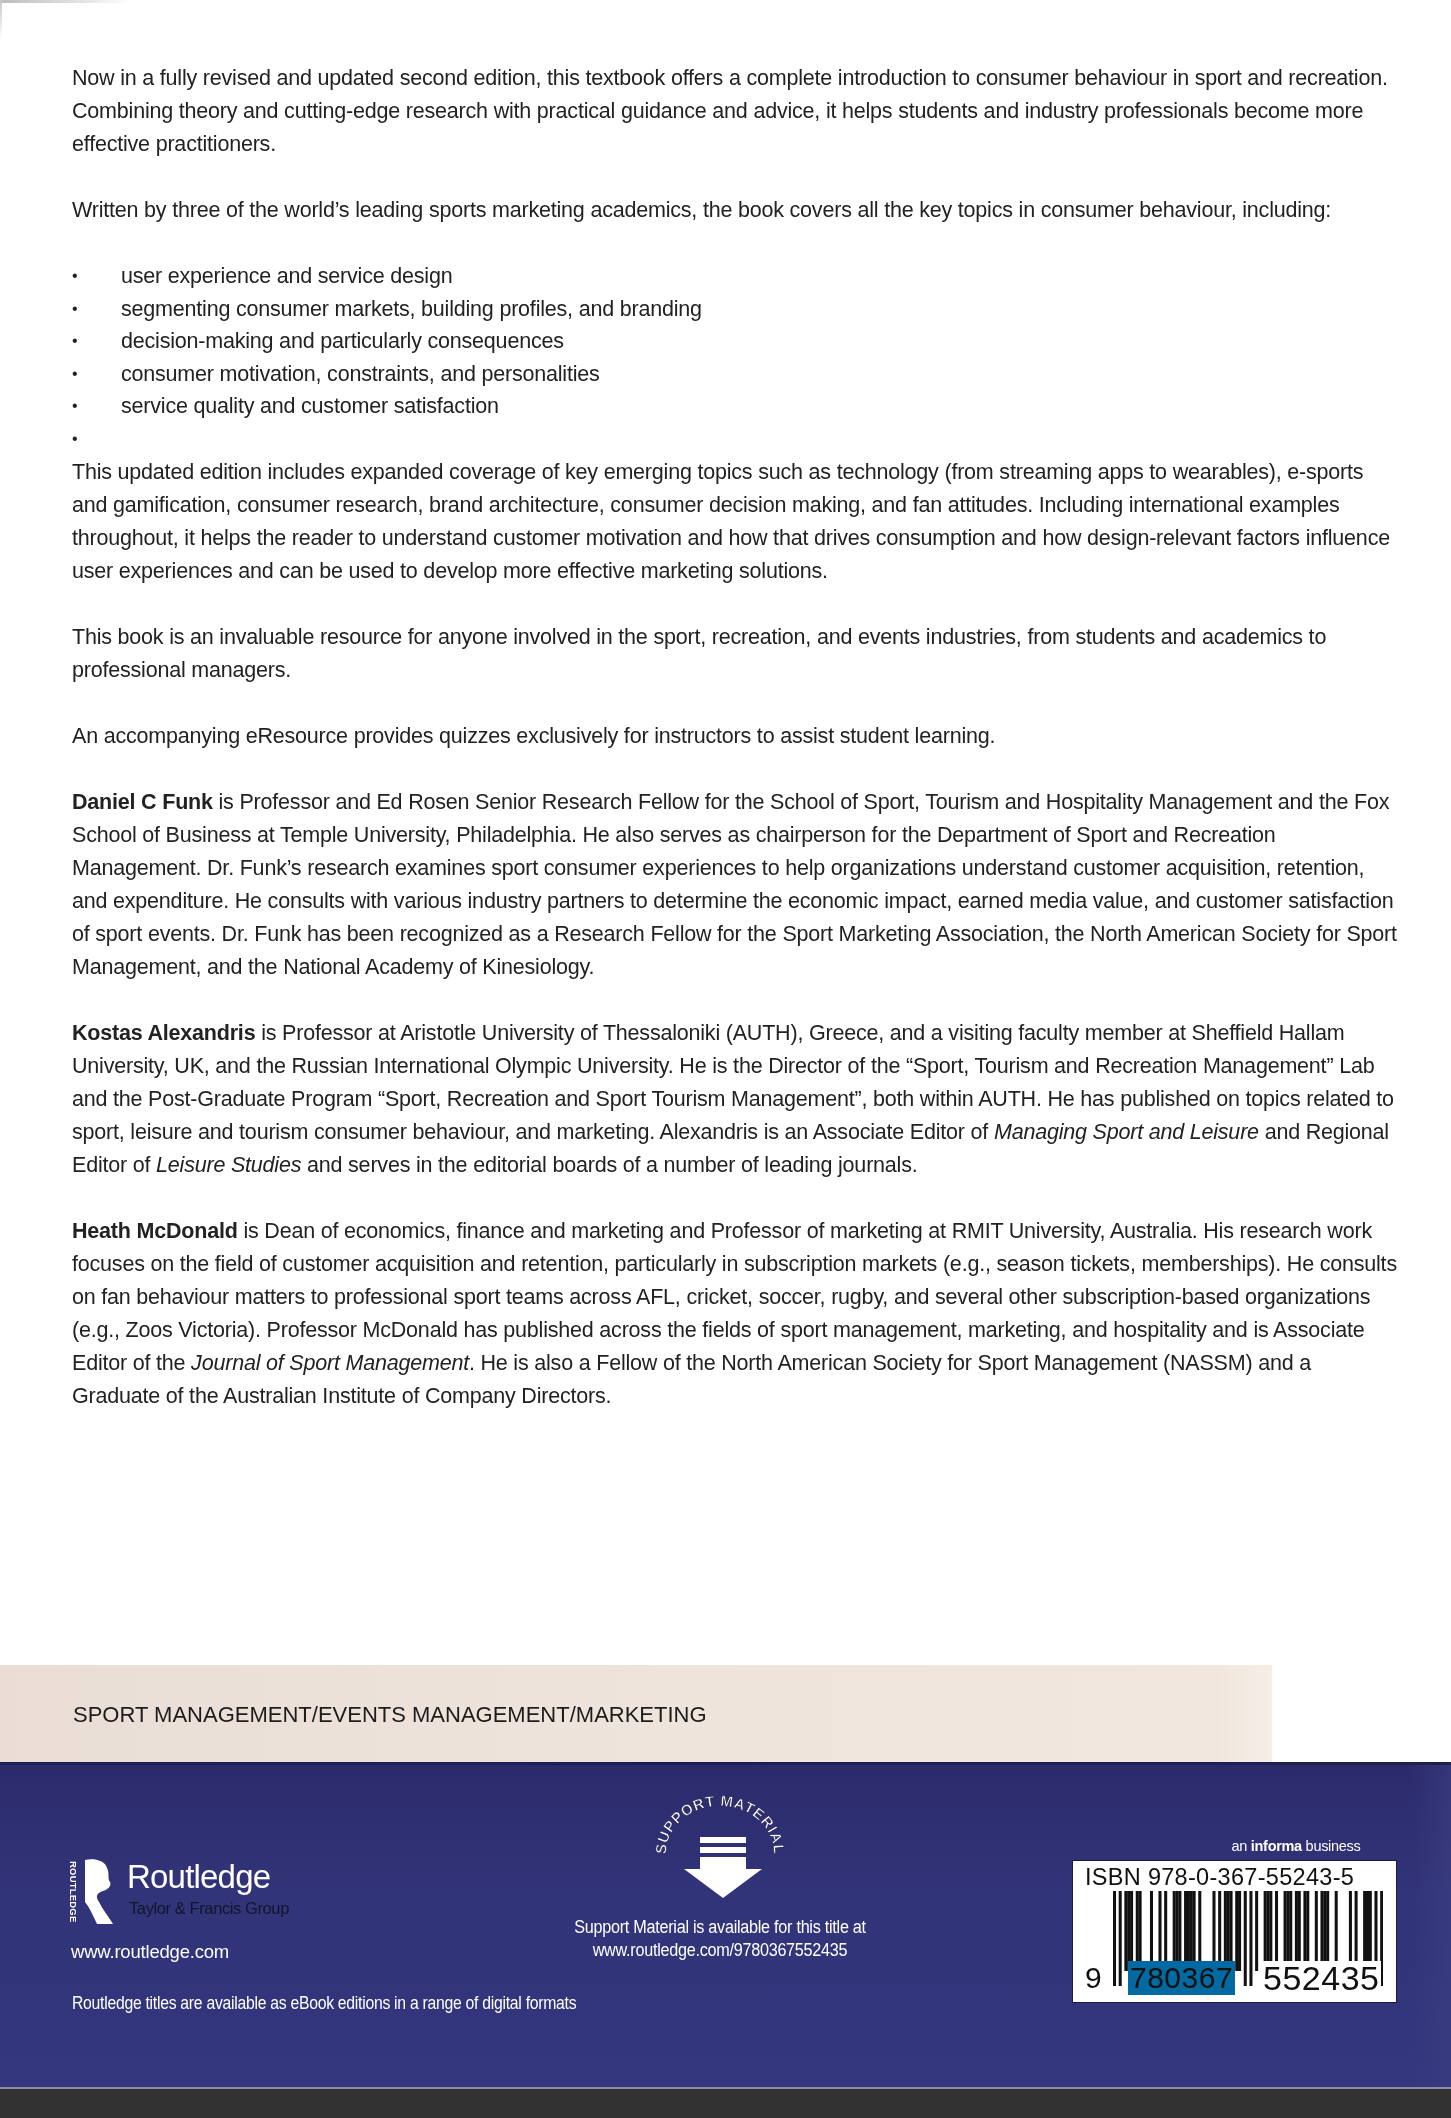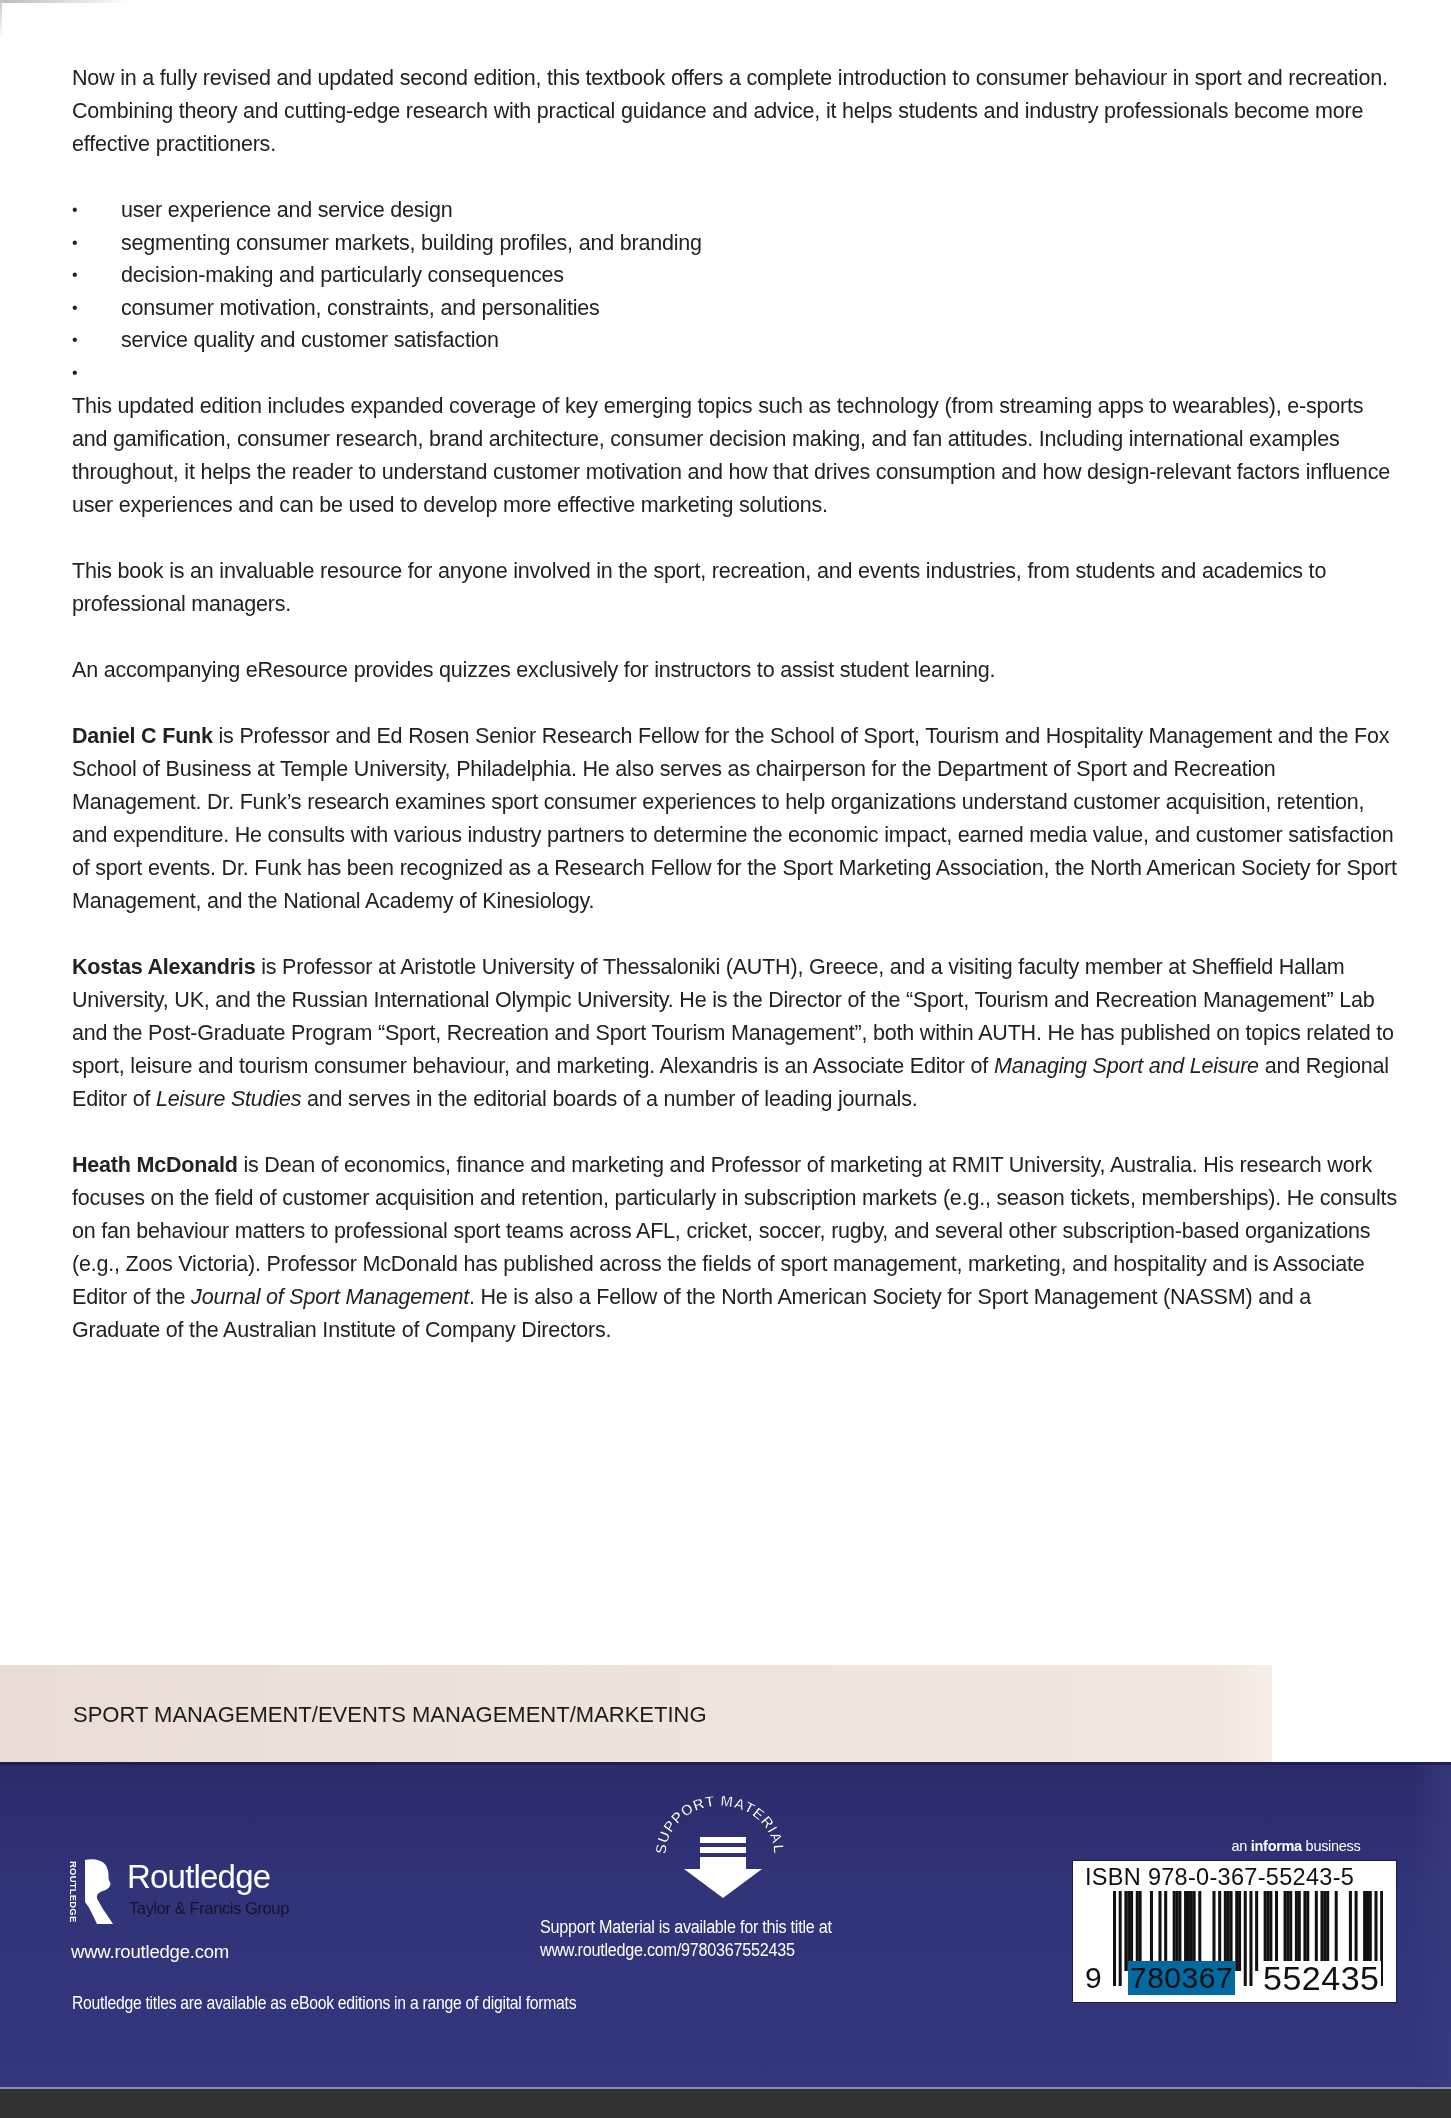--- a/index.html
+++ b/index.html
@@ -89,21 +89,21 @@
   }
   .ebook-note {
     position: absolute; left: 72px; top: 1993px;
     color: #fff; font-size: 17.5px; letter-spacing: -0.3px;
     font-family: "Liberation Sans", sans-serif; transform: scaleX(0.9); transform-origin: left;
   }
 
   
   .support-badge { position: absolute; left: 652px; top: 1794px; width: 136px; height: 106px; }
   .support-note {
-    position: absolute; left: 520px; top: 1916px; width: 400px; text-align: left;
+    position: absolute; left: 520px; top: 1916px; width: 400px; text-align: center;
     color: #fff; font-size: 18px; line-height: 23px; letter-spacing: -0.3px;
     font-family: "Liberation Sans", sans-serif;
   }
   .support-note span { display: block; transform: scaleX(0.9); }
 
   
   .informa {
     position: absolute; left: 1196px; top: 1838px; width: 200px; text-align: center;
     color: #fff; font-size: 14.5px; letter-spacing: -0.3px;
     font-family: "Liberation Sans", sans-serif;
@@ -133,20 +133,21 @@
   }
 </style>
 </head>
 <body>
 
 <div class="corner-shadow"></div>
 <div class="corner-shadow-v"></div>
 
 <div class="content">
   <p>Now in a fully revised and updated second edition, this textbook offers a complete introduction to consumer behaviour in sport and recreation. Combining theory and cutting-edge research with practical guidance and advice, it helps students and industry professionals become more effective practitioners.</p>
+  <p>Written by three of the world’s leading sports marketing academics, the book covers all the key topics in consumer behaviour, including:</p>
   <ul class="bullets">
     <li><span class="dot">•</span><span>user experience and service design</span></li>
     <li><span class="dot">•</span><span>segmenting consumer markets, building profiles, and branding</span></li>
     <li><span class="dot">•</span><span>decision-making and particularly consequences</span></li>
     <li><span class="dot">•</span><span>consumer motivation, constraints, and personalities</span></li>
     <li><span class="dot">•</span><span>service quality and customer satisfaction</span></li>
     <li><span class="dot">•</span></li>
   </ul>
   <p>This updated edition includes expanded coverage of key emerging topics such as technology (from streaming apps to wearables), e-sports and gamification, consumer research, brand architecture, consumer decision making, and fan attitudes. Including international examples throughout, it helps the reader to understand customer motivation and how that drives consumption and how design-relevant factors influence user experiences and can be used to develop more effective marketing solutions.</p>
   <p>This book is an invaluable resource for anyone involved in the sport, recreation, and events industries, from students and academics to professional managers.</p>

